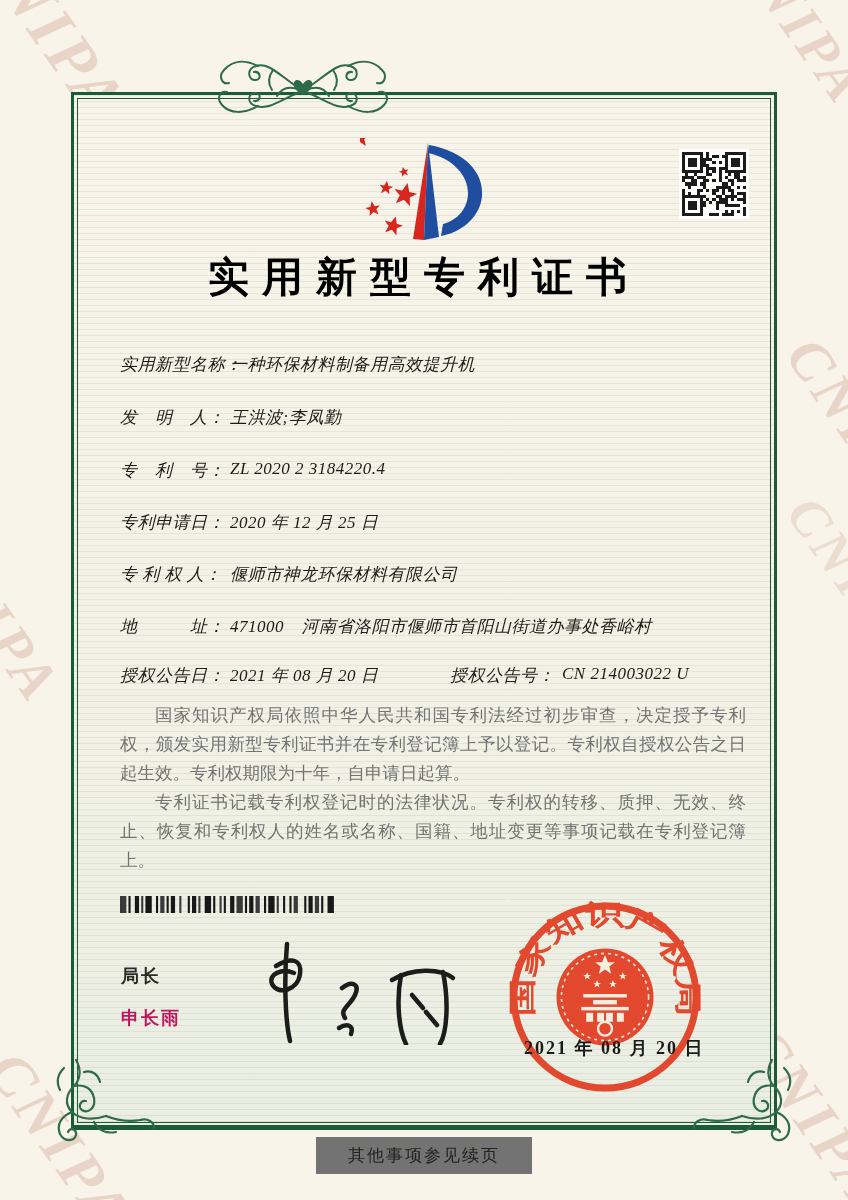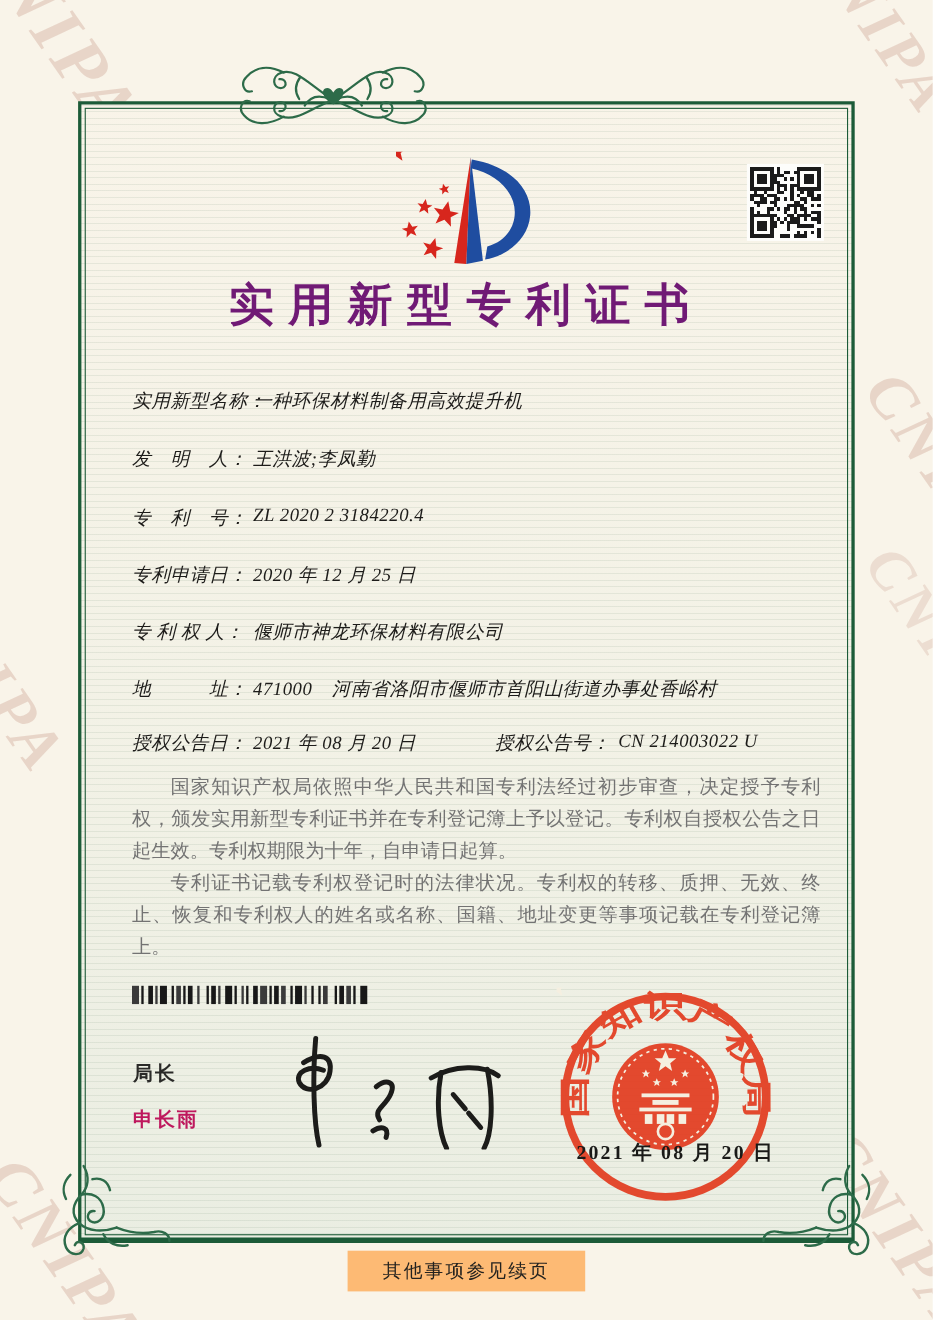--- a/index.html
+++ b/index.html
@@ -29,41 +29,41 @@
   .wm{
     font-family:"Liberation Serif","DejaVu Serif",serif;
     font-style:italic; font-weight:700;
     color:rgba(206,163,146,0.38);
     transform:rotate(55deg); letter-spacing:5px; white-space:nowrap;
     user-select:none;
   }
   .cert-no{ left:119px; top:146px; font-size:19px; letter-spacing:3px; color:#242320;}
   .title{
     left:71px; top:250px; width:706px; text-align:center;
-    font-size:41px; font-weight:700; letter-spacing:13px; color:#701a75;
+    font-size:41px; font-weight:700; letter-spacing:13px; color:#000000;
   }
   .frow{ left:120px; font-size:17px; white-space:nowrap; letter-spacing:0.5px;font-style:italic;}
   .frow .lab{}
   .frow .val{ position:absolute; left:110px; top:0; white-space:nowrap;}
   .frow .lab2{ position:absolute; left:330px; top:0; white-space:nowrap;}
   .frow .val2{ position:absolute; left:442px; top:0; white-space:nowrap;}
   .paras{
     left:120px; top:701px; width:626px;
     font-size:17.5px; line-height:29px; text-align:justify; color:#737373;
   }
   .paras p{margin:0; text-indent:2em;}
   .qr-box{ left:679px; top:149px; width:70px; height:70px; background:#fdfdfb; padding:0;}
   .barcode-box{ left:120px; top:896px;}
   .sig-title{ left:121px; top:964px; font-family:"Liberation Sans","DejaVu Sans",sans-serif; font-weight:700; font-size:18px; color:#2a2a28; letter-spacing:2px;}
   .sig-name{ left:121px; top:1006px; font-family:"Liberation Sans","DejaVu Sans",sans-serif; font-weight:700; font-size:18px; color:#be185d; letter-spacing:2px;}
   .seal-date{ left:524px; top:1036px; font-size:18px; letter-spacing:2px; color:#1a1a18; font-weight:700;}
   .page-num{ left:71px; top:1094px; width:706px; text-align:center; font-size:15px; letter-spacing:2px; color:#2a2a26;}
   .note-box{
     left:50%; top:1137px; transform:translateX(-50%);
-    background:#fdba74; padding:7px 32px; font-size:17px; letter-spacing:2px; color:#23221f;
+    background:#737373; padding:7px 32px; font-size:17px; letter-spacing:2px; color:#23221f;
   }
   svg{display:block;}
 </style>
 </head>
 <body>
 
 <div class="page">
 
   <div class="abs wm" style="left:-62px; top:-14px; font-size:66px;">CNIPA</div>
   <div class="abs wm" style="left:250px; top:168px; font-size:56px;">CNIPA</div>

